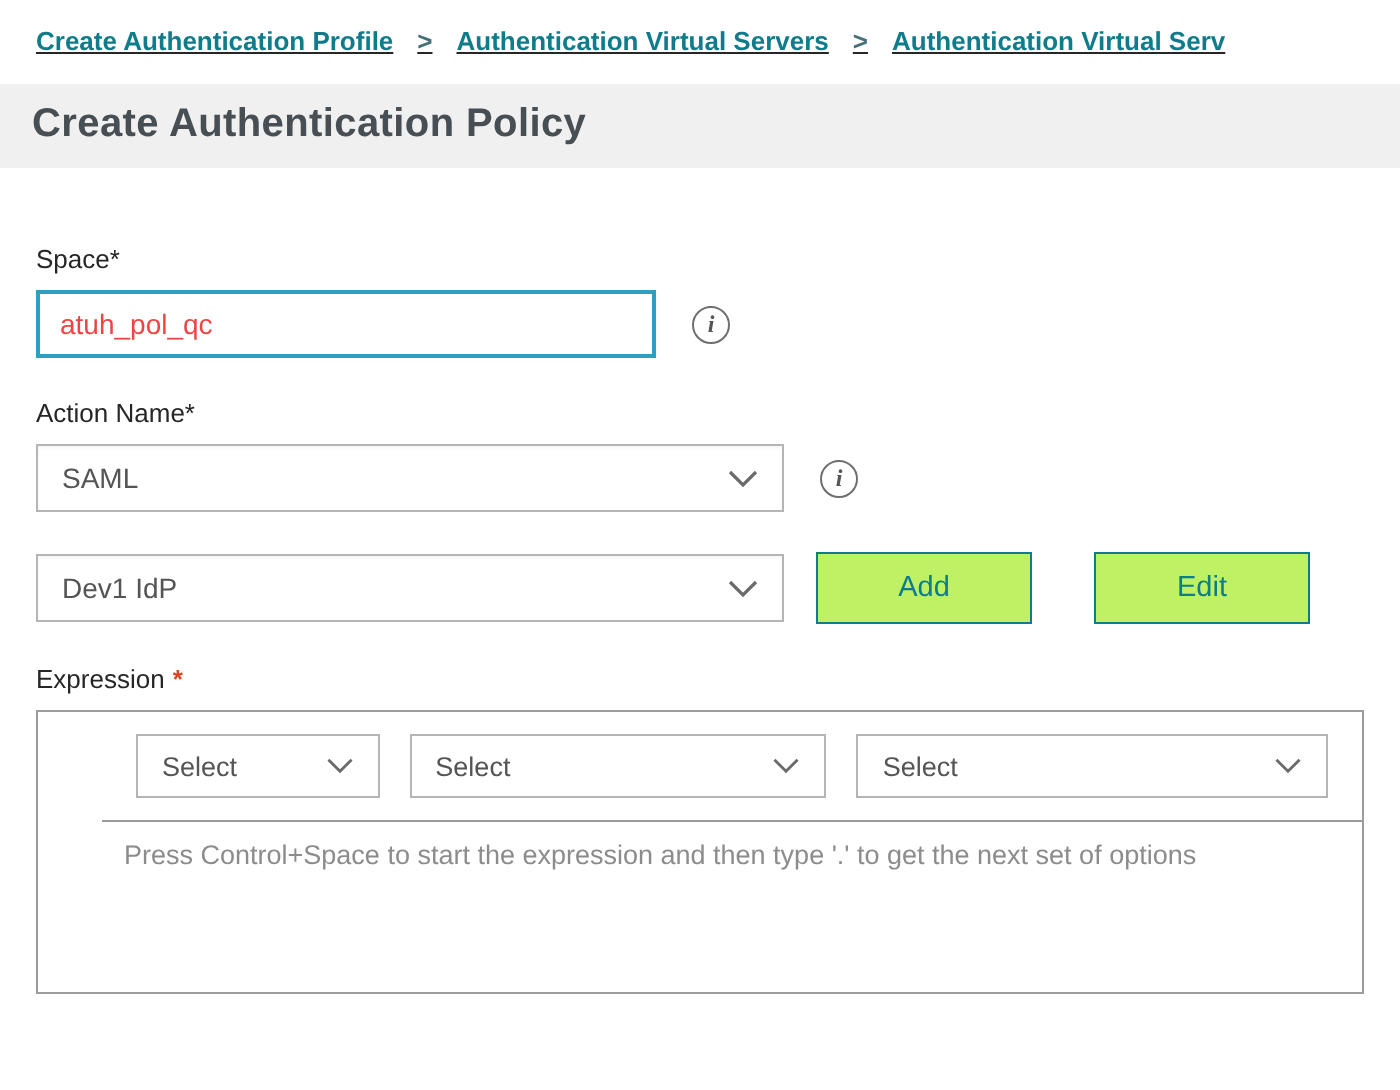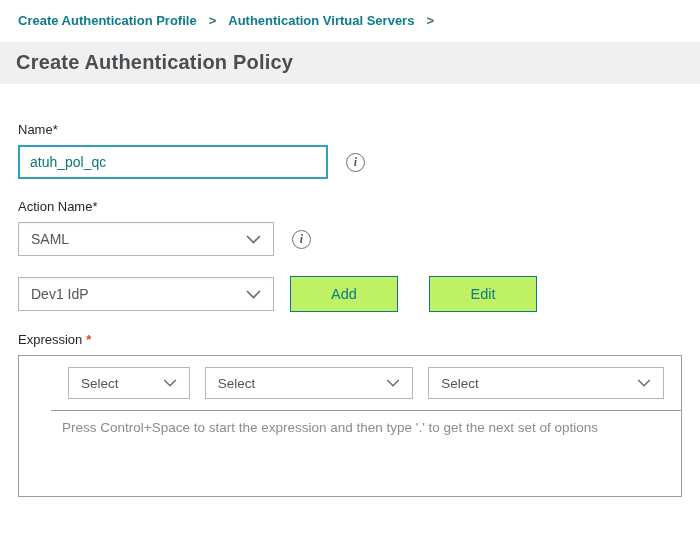--- a/index.html
+++ b/index.html
@@ -14,21 +14,21 @@
   body{
     background:#fff;
     font-family:"Liberation Sans", sans-serif;
     overflow:hidden;
     color:#262626;
   }
   
   .breadcrumb{
     display:flex;align-items:center;gap:12px;
     padding:13px 0 14px 18px;
-    white-space:nowrap;overflow:hidden;width:700px;
+    white-space:nowrap;overflow:hidden;width:700px;text-decoration:underline;
   }
   .crumb{
     color:var(--accent);
     font-size:13px;font-weight:bold;
     text-decoration:none;cursor:pointer;flex:0 0 auto;
   }
   .crumb-sep{color:#45707a;font-size:13px;font-weight:bold;flex:0 0 auto;}
   
   .page-header{
     background:var(--header-bg);
@@ -43,26 +43,26 @@
   .form{padding:38px 18px 0 18px;}
   .field{margin-bottom:20px;}
   .label-row{margin-bottom:8px;font-size:13px;color:#262626;}
   .label{font-size:13px;}
   .req{font-size:13px;}
   .req.red{color:var(--required);margin-left:4px;font-weight:bold;}
   .control-row{display:flex;align-items:center;}
   .text-input{
     width:310px;height:34px;
     border:2px solid var(--focus);
-    padding:0 10px;font-size:14px;color:#0f766e;
+    padding:0 10px;font-size:14px;color:#ef4444;
     font-family:"Liberation Sans", sans-serif;
     outline:none;background:#fff;
   }
   .select{
-    width:256px;height:34px;background:#fff;
+    width:374px;height:34px;background:#fff;
     border:1px solid #b5b5b5;
     display:flex;align-items:center;justify-content:space-between;
     padding:0 12px;cursor:pointer;
     box-shadow:inset 0 1px 2px rgba(0,0,0,0.04);
   }
   .select-value{font-size:14px;color:#555;}
   .chevron{display:inline-flex;align-items:center;}
   .info-icon{
     margin-left:18px;
     width:19px;height:19px;border-radius:50%;
@@ -103,31 +103,32 @@
 </head>
 <body>
 
 <div class="page">
 
   <nav class="breadcrumb">
     <a class="crumb">Create Authentication Profile</a>
     <span class="crumb-sep">&gt;</span>
     <a class="crumb">Authentication Virtual Servers</a>
     <span class="crumb-sep">&gt;</span>
+    <a class="crumb">Authentication Virtual Serv</a>
   </nav>
 
   <header class="page-header">
     <h1 class="page-title">Create Authentication Policy</h1>
   </header>
 
   <main class="form">
 
     <div class="field">
       <div class="label-row">
-        <span class="label">Name</span><span class="req">*</span>
+        <span class="label">Space</span><span class="req">*</span>
       </div>
       <div class="control-row">
         <input class="text-input" type="text" autofocus="" value="atuh_pol_qc" style="">
         <span class="info-icon"></span>
       </div>
     </div>
 
     <div class="field">
       <div class="label-row">
         <span class="label">Action Name</span><span class="req">*</span>

